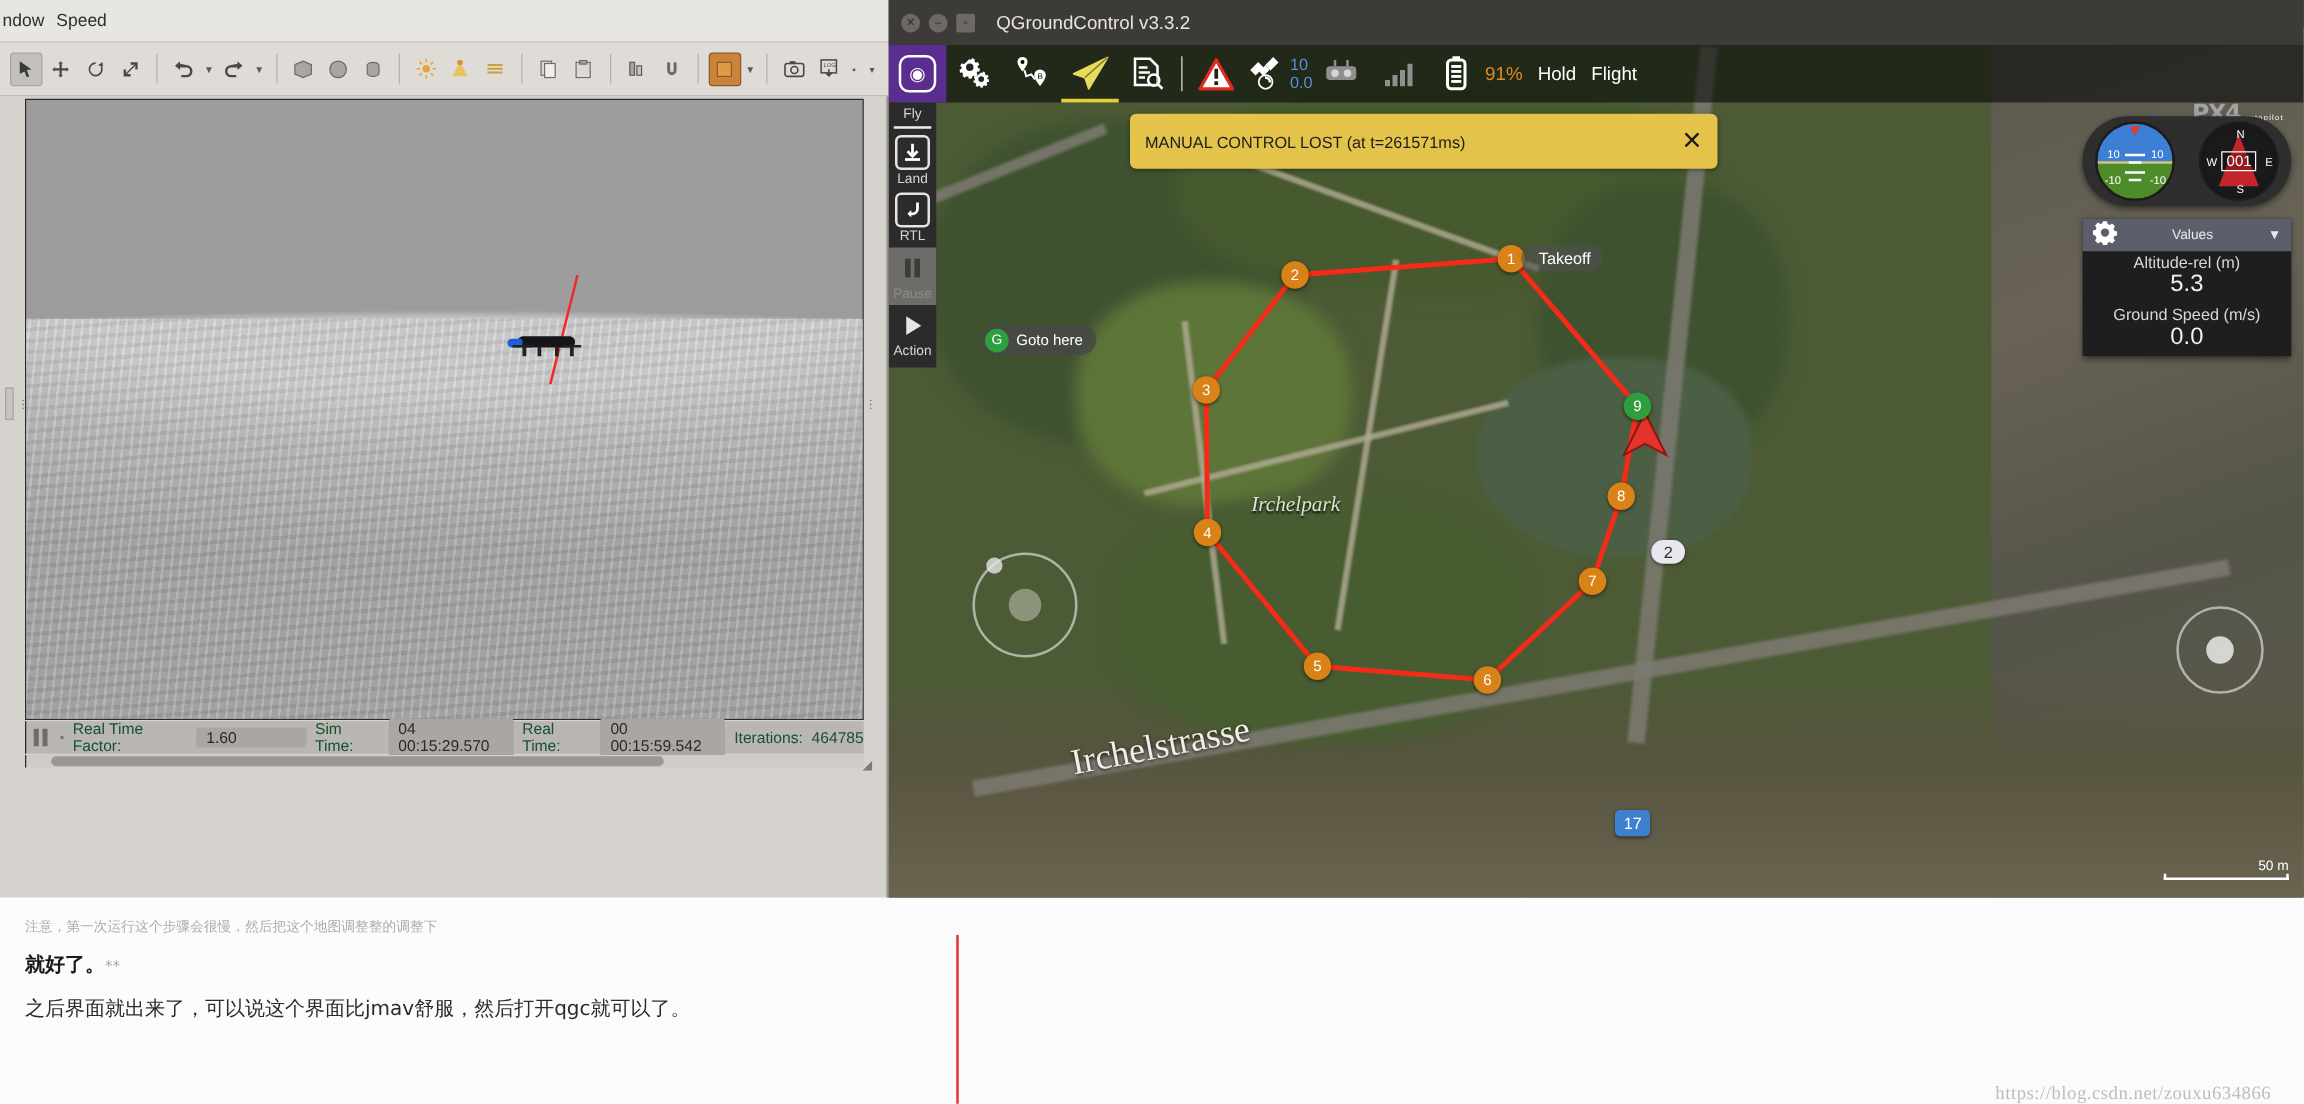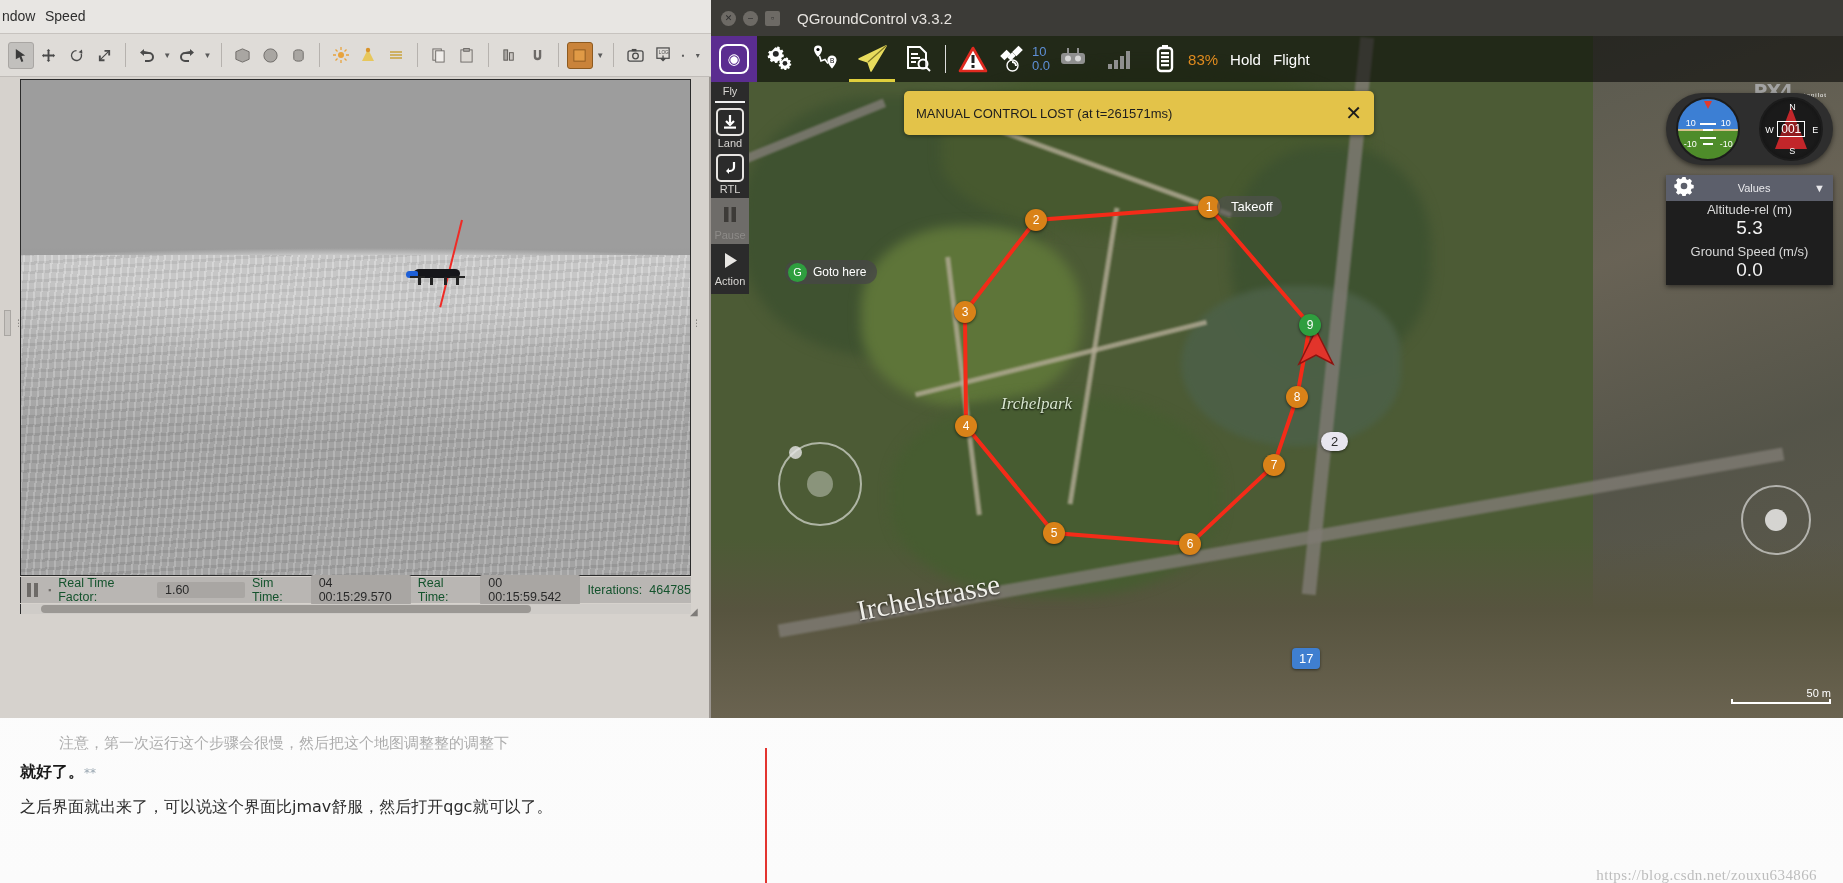--- a/index.html
+++ b/index.html
@@ -21,21 +21,21 @@
   .btab.active .xx { color:#555; }
   .favi.fav-gold   { background:radial-gradient(circle at 45% 45%, #ffd24d 0 45%, #e8a000 46% 100%); }
   .favi.fav-blue   { background:#2d7fd0; }
   .favi.fav-red    { background:#cc2a2a; border-radius:3px; }
   #newtab { color:#cfcccb; font-size:16px; padding:0 10px 2px 10px; align-self:center;}
 
   
   #page-body { position:absolute; left:0; top:22px; width:1843px; height:861px;
       background:linear-gradient(#ffffff,#fbfbfb); }
   .cn-line { position:absolute; font-family:"DejaVu Sans", sans-serif; color:#2f2f2f; }
-  #cn-faded { left:20px; top:712px; font-size:15px; color:#6b6b6b; opacity:.55;margin-left:39px; }
+  #cn-faded { left:20px; top:712px; font-size:11px; color:#6b6b6b; opacity:.55; }
   #cn-bold  { left:20px; top:740px; font-size:16px; font-weight:bold; color:#1a1a1a;}
   #cn-bold .stars { color:#9aa7b1; font-size:12px; font-weight:normal; }
   #cn-line2 { left:20px; top:775px; font-size:16px; color:#2b2b2b;text-align:center;}
   #watermark { position:absolute; right:26px; top:845px; font-size:15px; color:#bdbdbd;
       font-family:"Liberation Serif", serif; letter-spacing:.4px; }
   #redcaret { position:absolute; left:765px; top:726px; width:2px; height:157px; background:#e3342f;}
 
   
   #gazebo { position:absolute; left:0; top:0; width:711px; height:718px;
       background:#d6d2cd; border-right:2px solid #9b9691; }
@@ -605,21 +605,21 @@
               <rect x="4" y="4" width="14" height="23" rx="3" fill="none" stroke="#fff" stroke-width="2.4"></rect>
               <rect x="8" y="1" width="6" height="3.5" fill="#fff"></rect>
               <g fill="#fff">
                 <rect x="7" y="8" width="8" height="2.3"></rect>
                 <rect x="7" y="12" width="8" height="2.3"></rect>
                 <rect x="7" y="16" width="8" height="2.3"></rect>
                 <rect x="7" y="20" width="8" height="2.3"></rect>
               </g>
             </svg>
         </div>
-        <div class="tbtxt pct">83%</div>
+        <div class="tbtxt pct">91%</div>
         <div class="tbtxt" style="margin-left:12px">Hold</div>
         <div class="tbtxt" style="margin-left:12px">Flight</div>
       </div>
 
       <div id="px4logo">
         <span class="p1">PX4</span>
         <span class="p2">autopilot</span>
       </div>
 
       <div id="banner">

